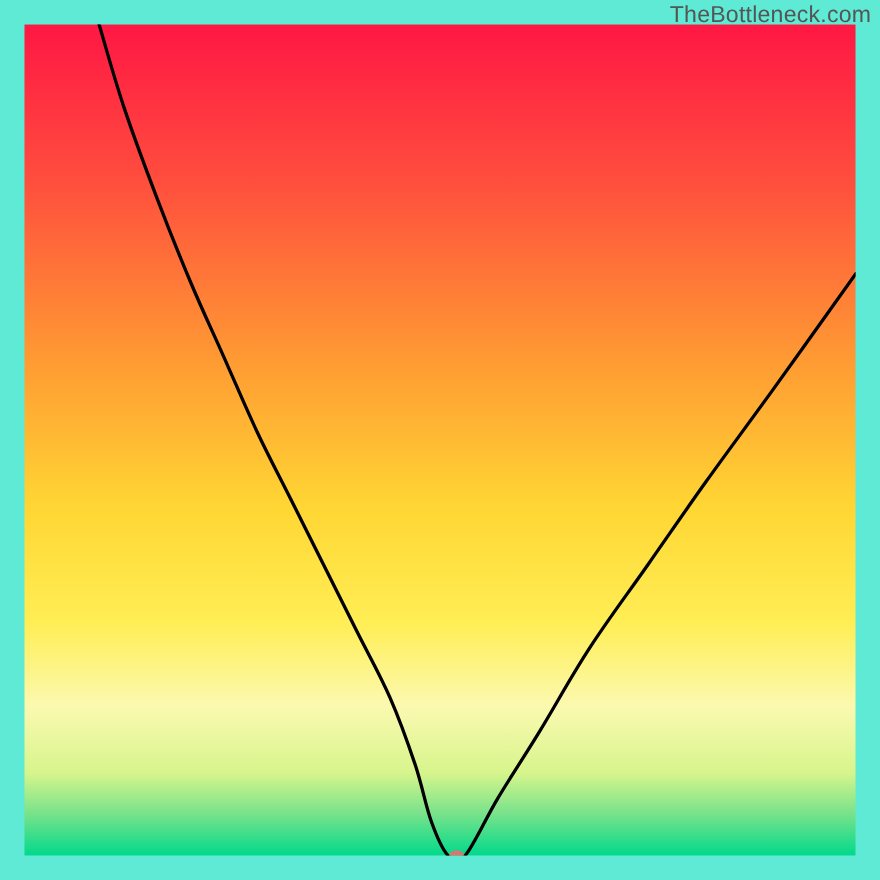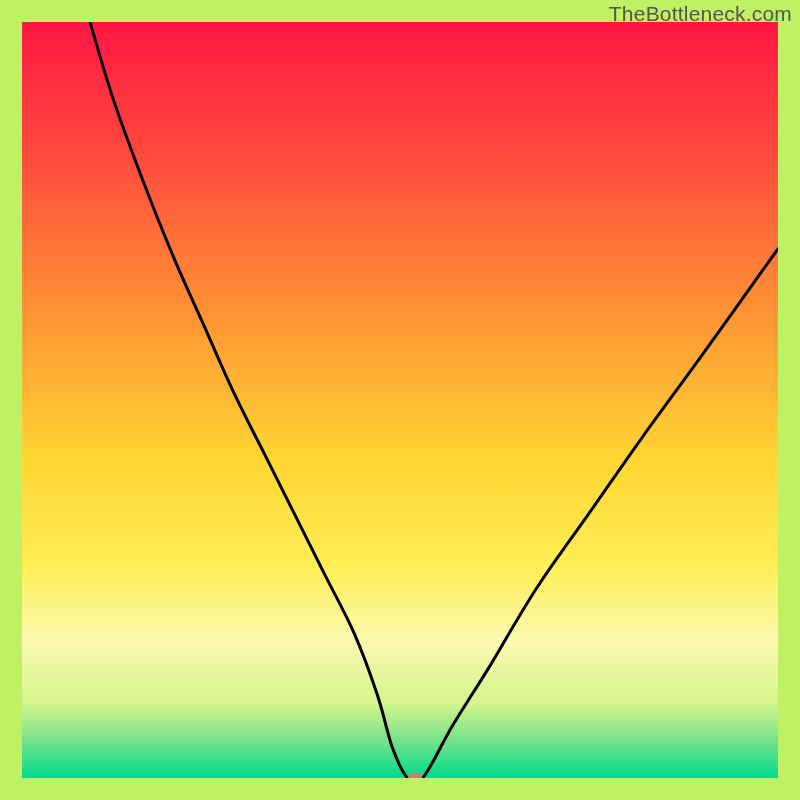--- a/index.html
+++ b/index.html
@@ -8,21 +8,21 @@
     width: 800px;
     height: 800px;
     background: #000;
     overflow: hidden;
     font-family: Arial, Helvetica, sans-serif;
   }
   .frame {
     position: relative;
     width: 800px;
     height: 800px;
-    background: #bef264;
+    background: #5eead4;
   }
   .plot-area {
     position: absolute;
     left: 22px;
     top: 22px;
     width: 756px;
     height: 756px;
     overflow: hidden;
   }
   .watermark {

